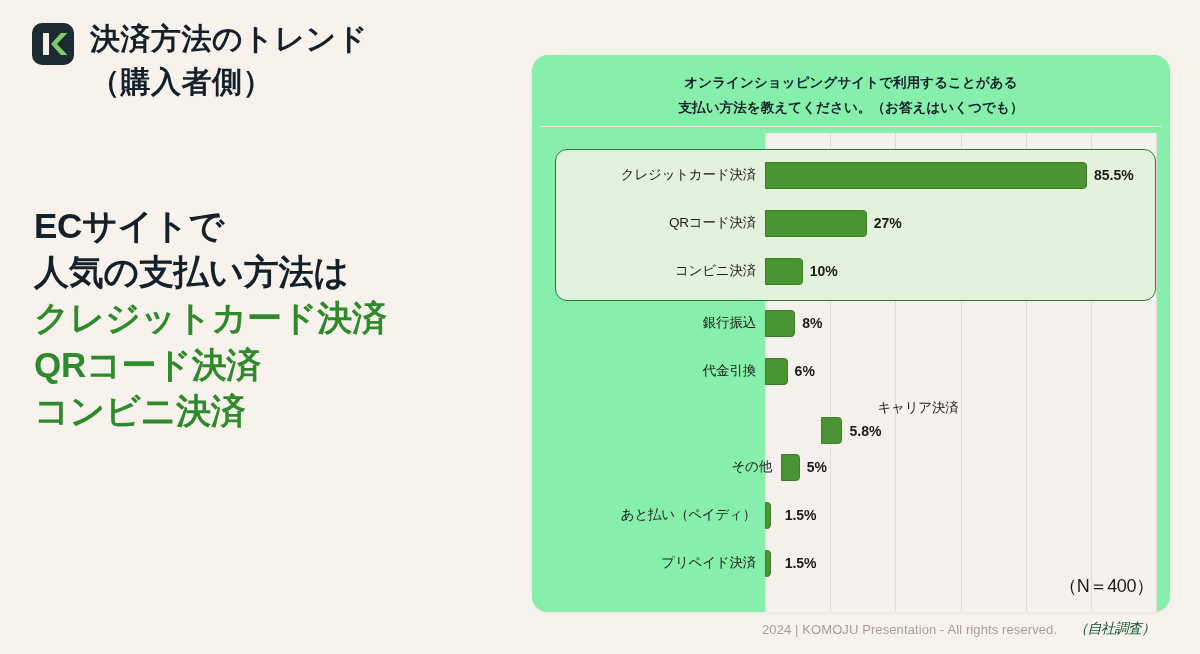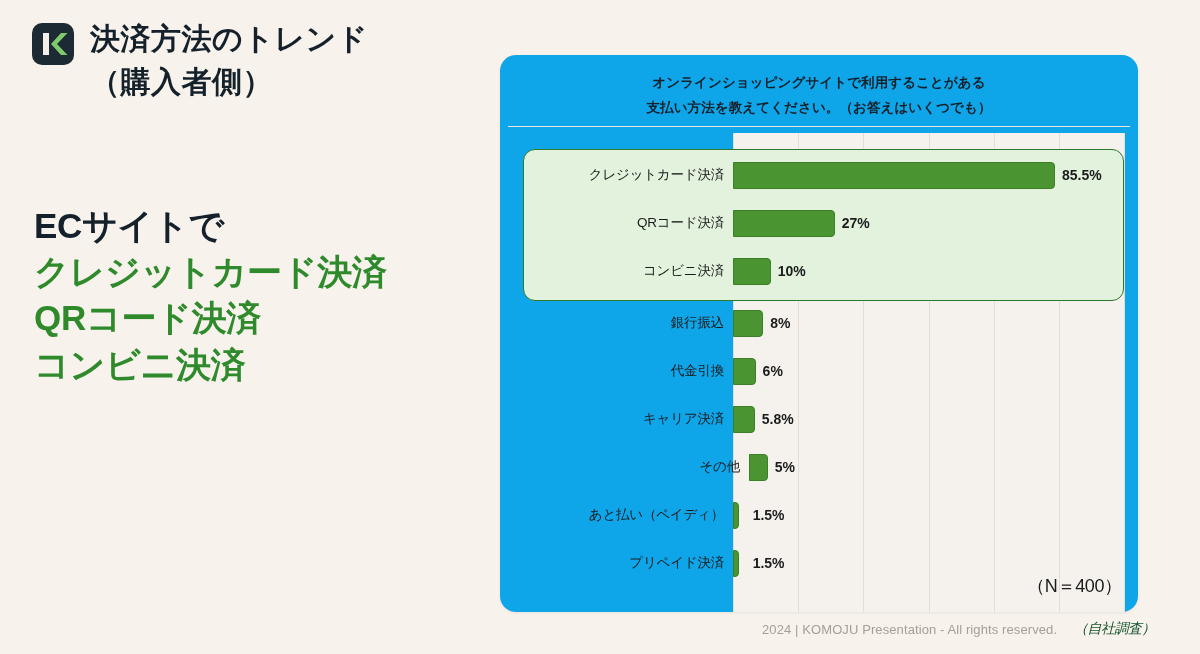--- a/index.html
+++ b/index.html
@@ -52,23 +52,23 @@
     font-weight: 700;
     line-height: 1.32;
     letter-spacing: -0.3px;
   }
   #lede .dark { color: #14202a; display: block; }
   #lede .green { color: #2f8a2c; display: block; }
 
   
   #chart-card {
     position: absolute;
-    left: 500px; top: 55px;
+    left: 532px; top: 55px;
     width: 638px; height: 557px;
-    background: #0ea5e9;
+    background: #86efac;
     border-radius: 16px;
     box-shadow: 0 1px 3px rgba(40,30,20,0.07);
   }
 
   #chart-title {
     position: absolute;
     left: 0; top: 16px;
     width: 100%;
     text-align: center;
     font-size: 13.5px;
@@ -191,20 +191,21 @@
       </svg>
     </div>
     <h1 id="title-text">
       <span class="line1">決済方法のトレンド</span>
       <span class="line2">（購入者側）</span>
     </h1>
   </div>
 
   <div id="lede">
     <span class="dark">ECサイトで</span>
+    <span class="dark">人気の支払い方法は</span>
     <span class="green">クレジットカード決済</span>
     <span class="green">QRコード決済</span>
     <span class="green">コンビニ決済</span>
   </div>
 
 </div>
 
 <div id="chart-card">
 
   <div id="chart-title">
@@ -255,21 +256,21 @@
             <div class="bar-value">8%</div>
           </div>
         </div>
         <div class="bar-row" style="top: 218px;">
           <div class="bar-label">代金引換</div>
           <div class="bar-wrap">
             <div class="bar" style="width: 22.5965px; background: rgb(74, 148, 50);"></div>
             <div class="bar-value">6%</div>
           </div>
         </div>
-        <div class="bar-row" style="top: 266px;">
+        <div class="bar-row" style="top: 266px; flex-direction: column;">
           <div class="bar-label">キャリア決済</div>
           <div class="bar-wrap">
             <div class="bar" style="width: 21.8433px; background: rgb(74, 148, 50);"></div>
             <div class="bar-value">5.8%</div>
           </div>
         </div>
         <div class="bar-row" style="top: 314px; margin-left: 16px;">
           <div class="bar-label">その他</div>
           <div class="bar-wrap">
             <div class="bar" style="width: 18.8304px; background: rgb(74, 148, 50);"></div>

